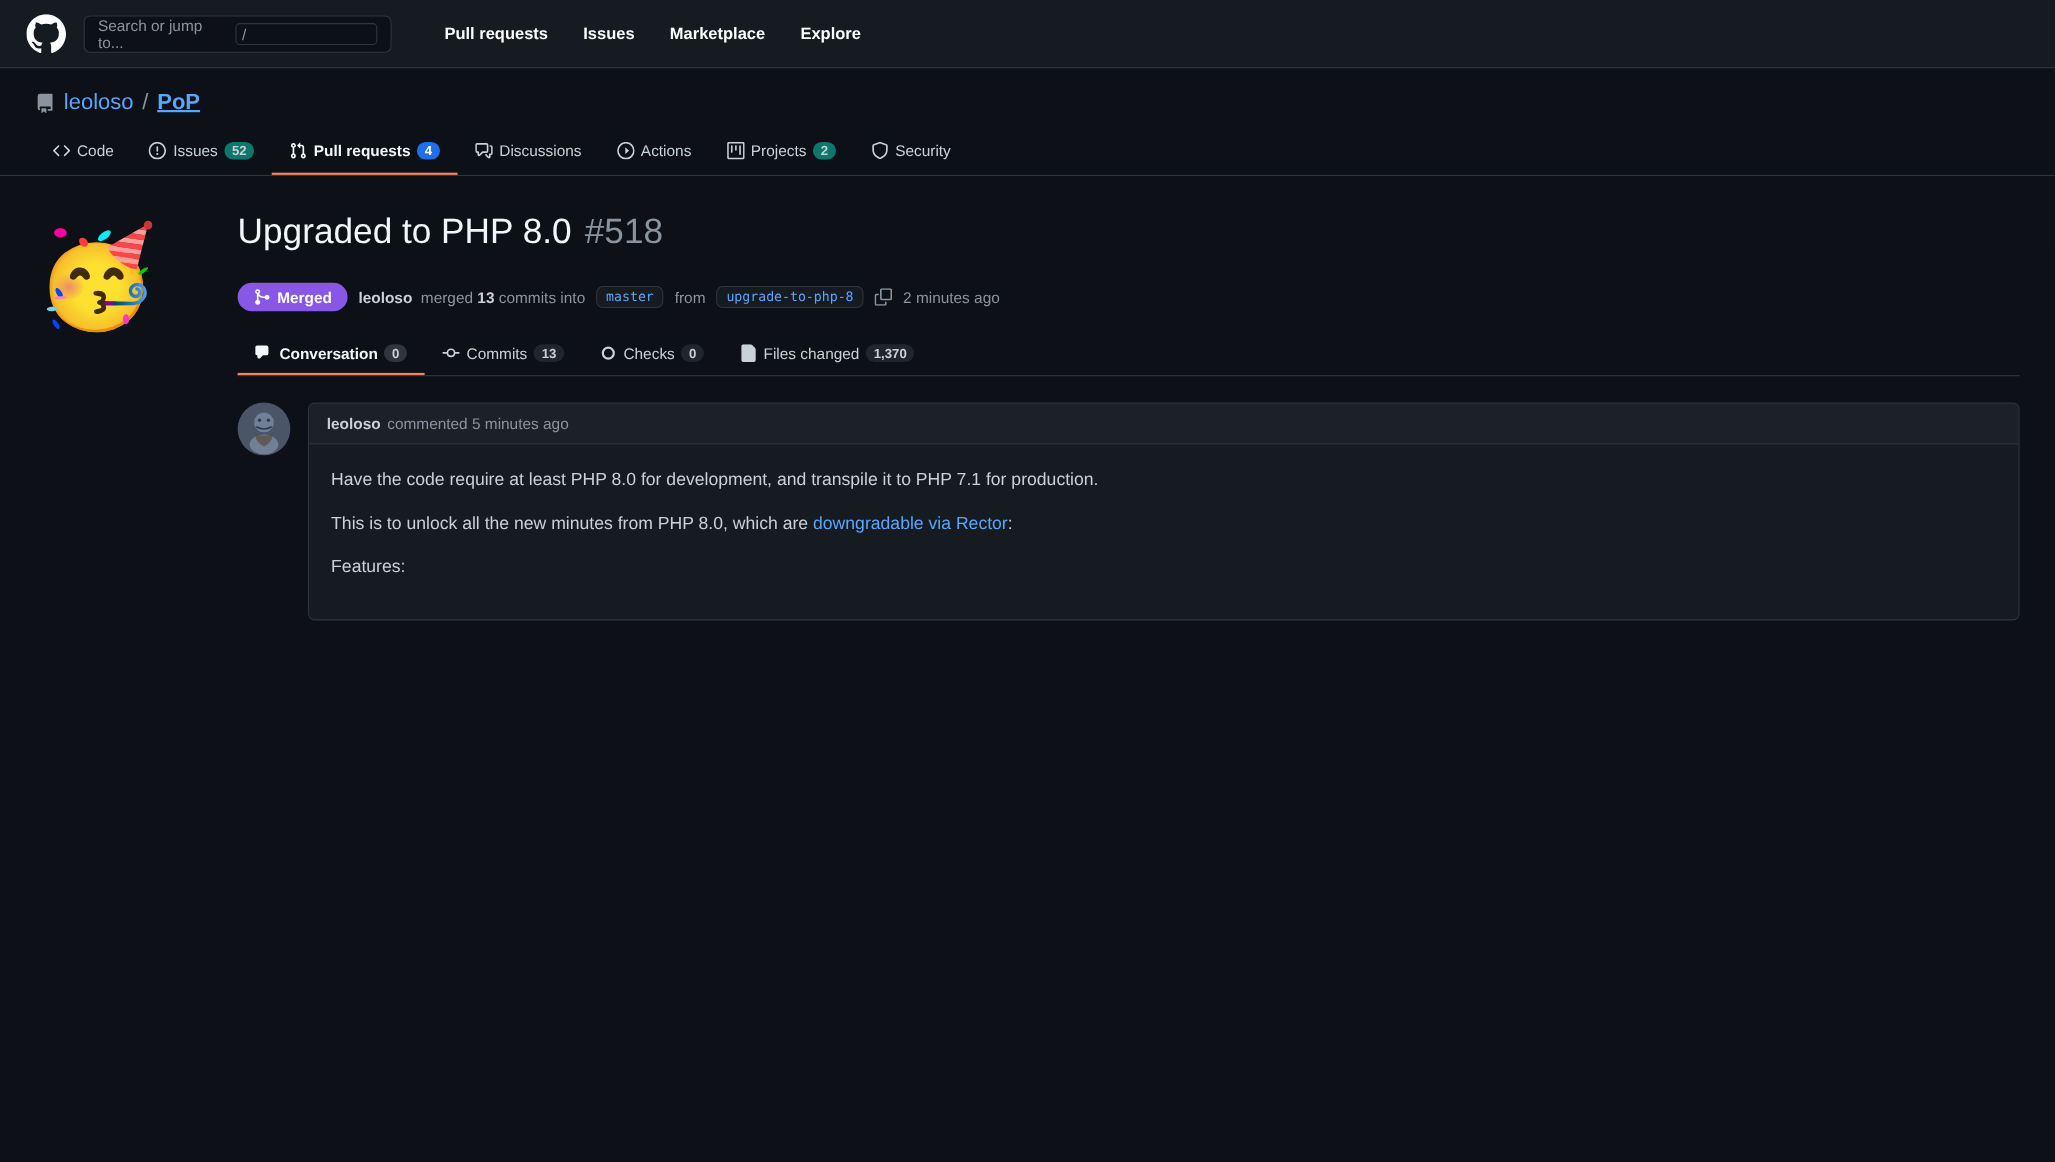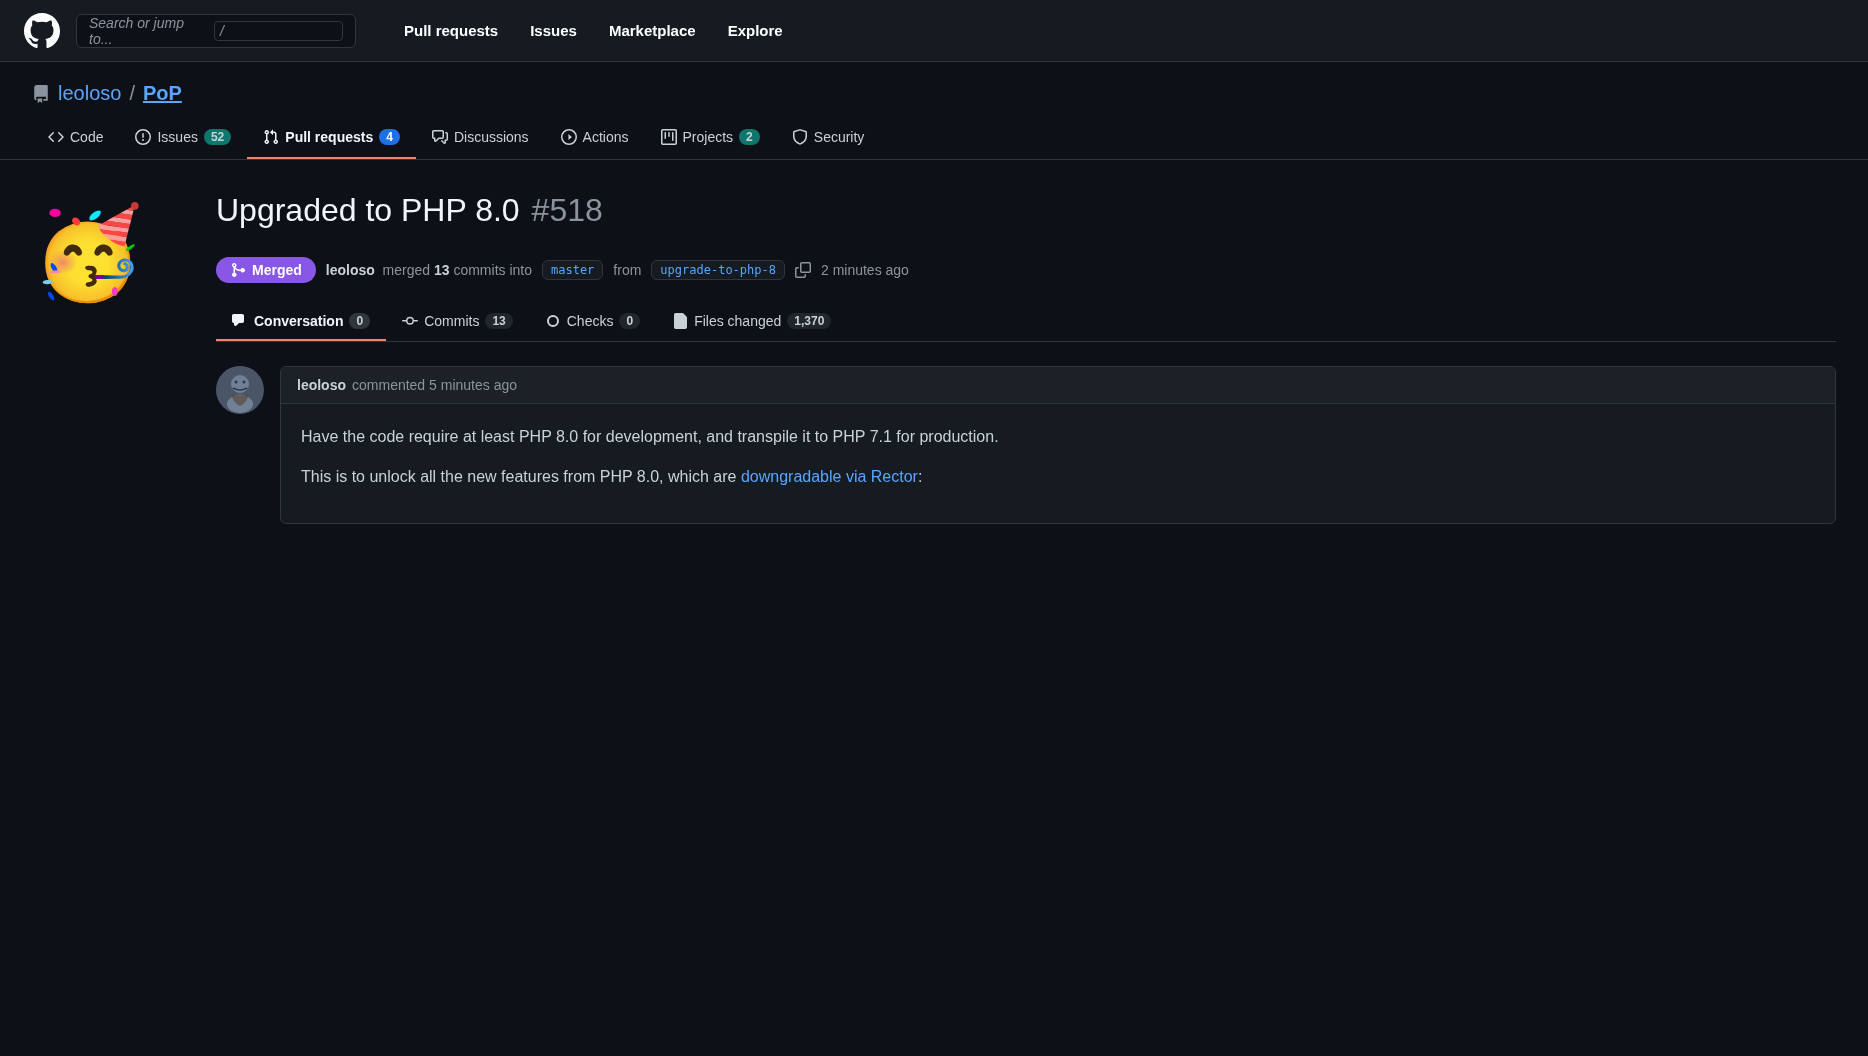--- a/index.html
+++ b/index.html
@@ -32,21 +32,20 @@
       display: flex;
       align-items: center;
       background: #0d1117;
       border: 1px solid #30363d;
       border-radius: 6px;
       padding: 5px 12px;
       color: #8b949e;
       gap: 8px;
       min-width: 280px;
       height: 34px;
-      font-style: italic;
     }
     .search-box span {
       flex: 1;
       font-size: 14px;
     }
     .search-shortcut {
       border: 1px solid #30363d;
       border-radius: 4px;
       padding: 1px 5px;
       font-size: 12px;
@@ -458,20 +457,21 @@
       </div>
 
       <div class="comment-box">
         <div class="comment-header">
           <span class="commenter-name">leoloso</span>
           <span class="comment-time">commented 5 minutes ago</span>
         </div>
         <div class="comment-body">
           <p>Have the code require at least PHP 8.0 for development, and transpile it to PHP 7.1 for production.</p>
           <p>
-            <span>This is to unlock all the new features from PHP 8.0, which are </span><a class="comment-link">downgradable via Rector</a><span>:</span>
+            <span>This is to unlock all the new minutes from PHP 8.0, which are </span><a class="comment-link">downgradable via Rector</a><span>:</span>
           </p>
+          <p>Features:</p>
         </div>
       </div>
     </div>
 
   </div>
 </div>
 
 </body></html>

